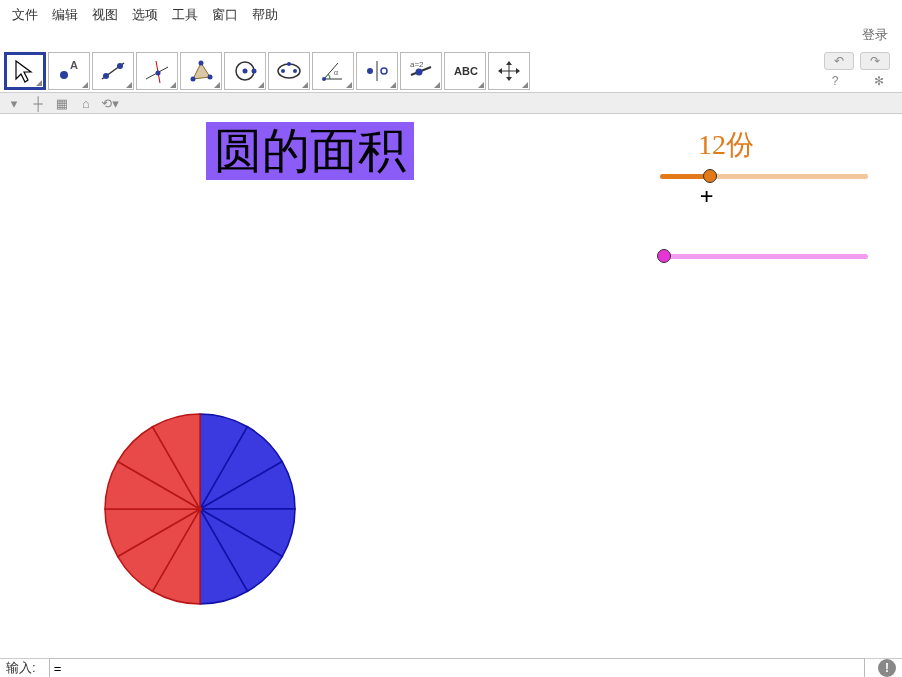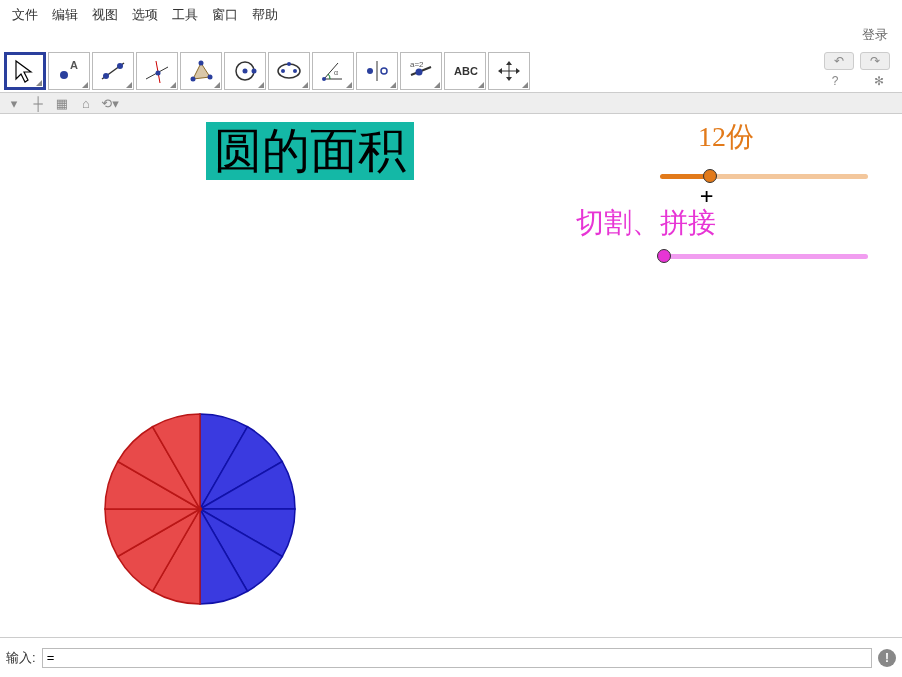--- a/index.html
+++ b/index.html
@@ -78,33 +78,33 @@
 
 .canvas {
   flex: 1;
   position: relative;
   background: #fff;
   overflow: hidden;
 }
 .title-box {
   position: absolute;
   left: 206px; top: 8px;
-  background: #14b8a6;
+  background: #8b5cf6;
   font-size: 48px;
   font-family: "SimSun", serif;
   padding: 0 8px;
   line-height: 1.2;
   color: #000;
 }
 .slider-label {
   position: absolute;
   font-size: 28px;
   font-family: "SimSun", serif;
 }
-.sl-orange { color: #e27a1a; left: 698px; top: 4px; }
+.sl-orange { color: #e27a1a; left: 698px; top: 12px; }
 .sl-magenta { color: #e735d5; left: 576px; top: 90px; }
 .plus-mark {
   position: absolute;
   left: 700px; top: 69px;
   font-size: 22px; color: #000;
   font-family: monospace;
 }
 .slider-track {
   position: absolute;
   height: 5px; border-radius: 3px;
@@ -122,24 +122,24 @@
   width: 14px; height: 14px;
   border-radius: 50%;
   border: 1px solid #333;
 }
 .slider-thumb.orange { left: 703px; top: 55px; background: #e27a1a; }
 .slider-thumb.magenta { left: 657px; top: 135px; background: #e735d5; }
 
 .pie-svg { position: absolute; left: 100px; top: 295px; }
 
 .input-bar {
-  height: 40px;
+  height: 19px;
   display: flex; align-items: center;
   border-top: 1px solid #ccc;
-  padding: 0 6px; gap: 6px;
+  padding: 0 6px; gap: 13px;
   font-size: 13px;
   background: #fff;
 }
 .input-bar label { color: #333; }
 .input-bar input {
   flex: 1; border: 1px solid #bbb;
   height: 20px; padding: 0 4px;
   font-size: 13px;
 }
 .input-bar .warn {
@@ -287,21 +287,20 @@
 </div>
 
 <div class="canvas">
   <div class="title-box">圆的面积</div>
 
   <div class="slider-label sl-orange">12份</div>
   <div class="slider-track orange"></div>
   <div class="slider-thumb orange"></div>
   <div class="plus-mark">+</div>
 
-  <div class="slider-label sl-magenta">切割、拼接</div>
   <div class="slider-track magenta"></div>
   <div class="slider-thumb magenta"></div>
 
   <svg class="pie-svg" width="200" height="200" viewBox="-100 -100 200 200" id="pie">
       <path d="M0 0 L5.8170722959499274e-15 -95 A95 95 0 0 1 47.49999999999999 -82.27241335952168 Z" fill="#3a3ae0" stroke="#1111a8" stroke-width="1.5"></path>
       <path d="M0 0 L47.49999999999999 -82.27241335952168 A95 95 0 0 1 82.27241335952166 -47.5 Z" fill="#3a3ae0" stroke="#1111a8" stroke-width="1.5"></path>
       <path d="M0 0 L82.27241335952166 -47.5 A95 95 0 0 1 95 0 Z" fill="#3a3ae0" stroke="#1111a8" stroke-width="1.5"></path>
       <path d="M0 0 L95 0 A95 95 0 0 1 82.27241335952168 47.499999999999986 Z" fill="#3a3ae0" stroke="#1111a8" stroke-width="1.5"></path>
       <path d="M0 0 L82.27241335952168 47.499999999999986 A95 95 0 0 1 47.49999999999999 82.27241335952168 Z" fill="#3a3ae0" stroke="#1111a8" stroke-width="1.5"></path>
       <path d="M0 0 L47.49999999999999 82.27241335952168 A95 95 0 0 1 5.8170722959499274e-15 95 Z" fill="#3a3ae0" stroke="#1111a8" stroke-width="1.5"></path>

